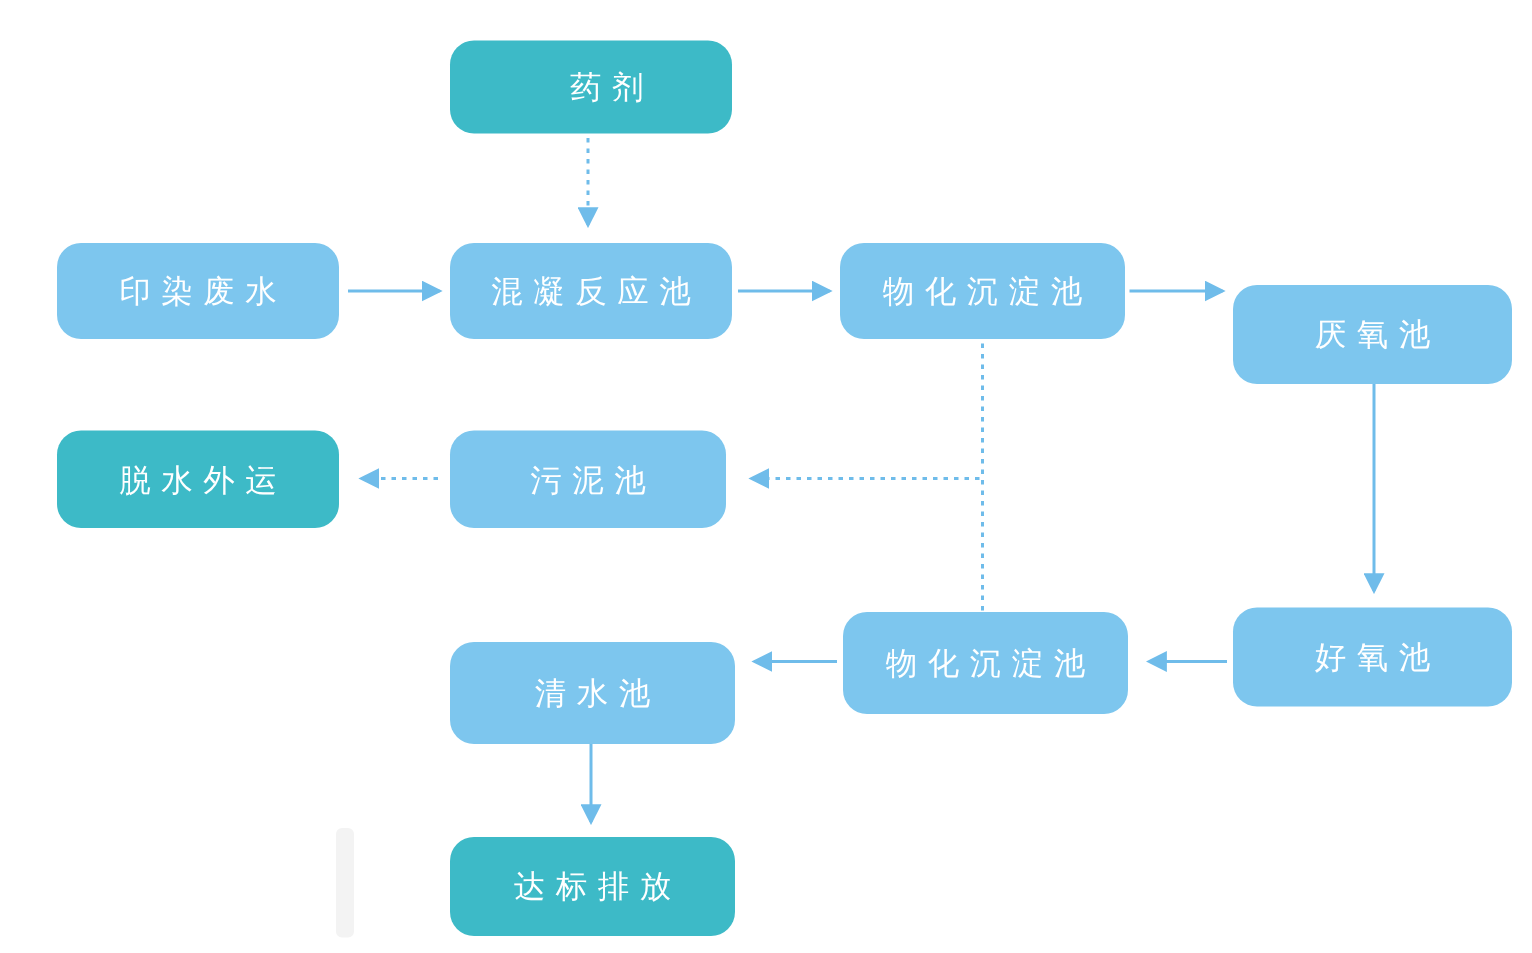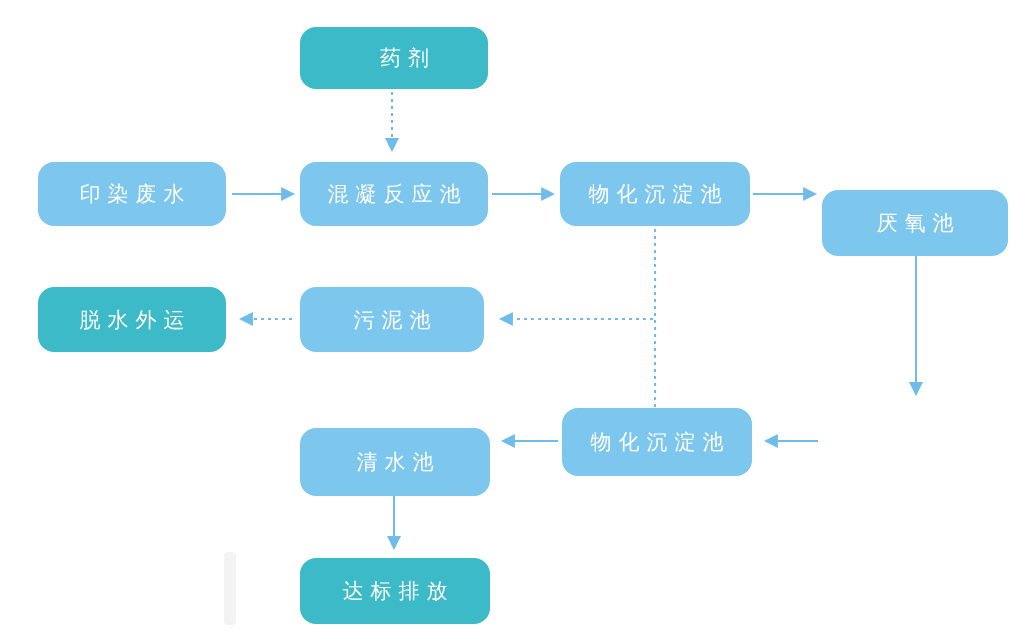--- a/index.html
+++ b/index.html
@@ -115,20 +115,23 @@
   </div>
 
   <div class="node teal n-dewatering">
     <span>脱水外运</span>
   </div>
 
   <div class="node blue n-sludge">
     <span>污泥池</span>
   </div>
 
+  <div class="node blue n-aerobic">
+    <span>好氧池</span>
+  </div>
 
   <div class="node blue n-cleanwater">
     <span>清水池</span>
   </div>
 
   <div class="node blue n-mbr">
     <span>物化沉淀池</span>
   </div>
 
   <div class="node teal n-discharge">

